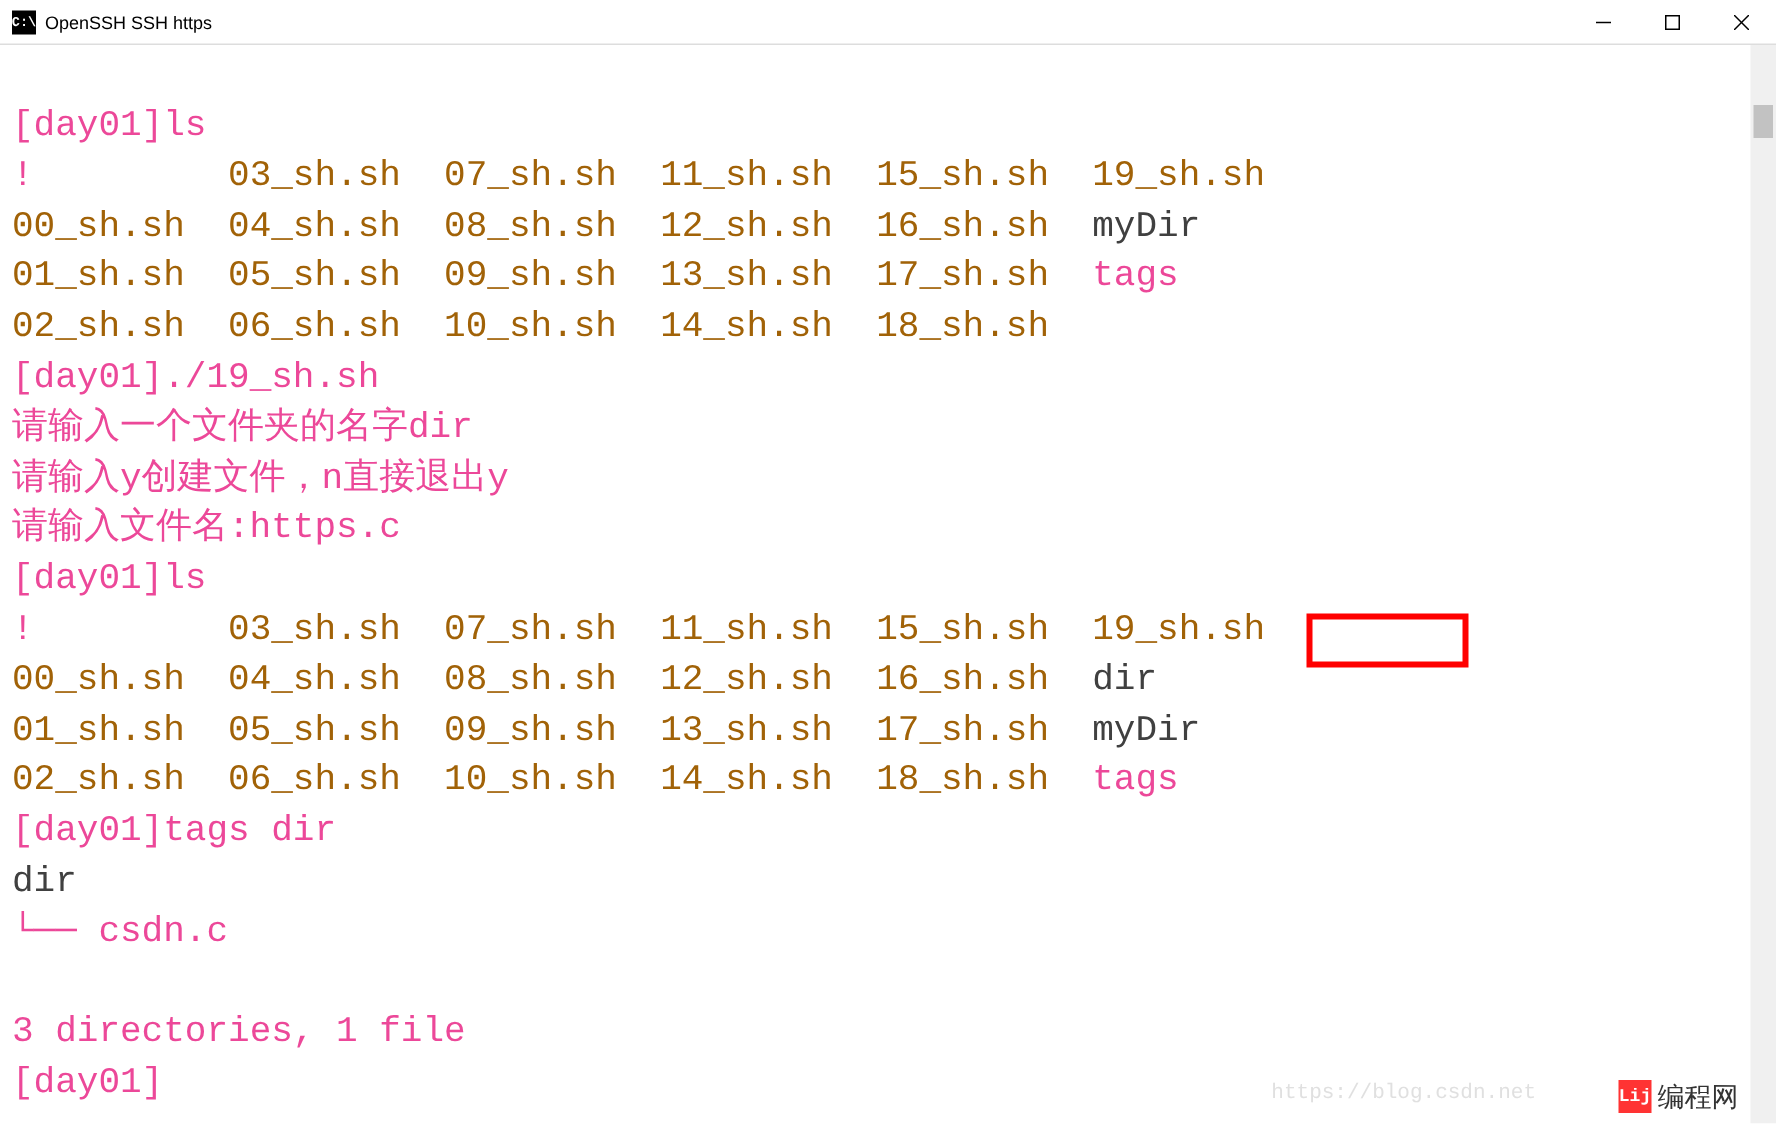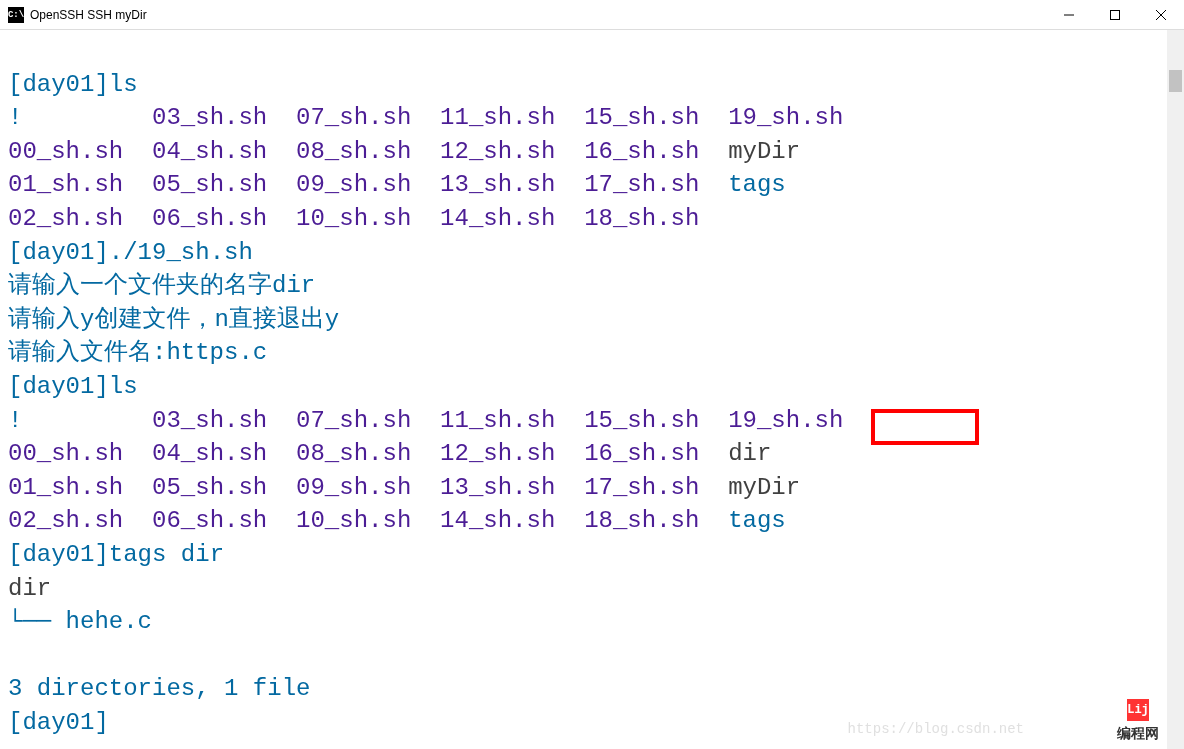--- a/index.html
+++ b/index.html
@@ -53,23 +53,23 @@
 }
 .win-btn svg { stroke: #000; stroke-width: 1; fill: none; }
 .terminal {
   padding: 4px 8px;
   font-size: 24px;
   line-height: 1.4;
   white-space: pre;
   color: #000;
   position: relative;
 }
-.green { color: #4c1d95; margin-top: 17px; }
+.green { color: #a16207; margin-top: 17px; }
 .blue { color: #404040; }
-.black { color: #0369a1; }
+.black { color: #ec4899; }
 .highlight-box {
   position: absolute;
   border: 4px solid #ff0000;
   pointer-events: none;
 }
 .scrollbar {
   position: absolute;
   right: 0;
   top: 30px;
   width: 17px;
@@ -84,53 +84,52 @@
   height: 22px;
   background: #c2c2c2;
 }
 .watermark {
   position: absolute;
   right: 25px;
   bottom: 6px;
   display: flex;
   align-items: center;
   gap: 4px;
-  flex-direction: column;
 }
 .watermark-logo {
   width: 22px;
   height: 22px;
   background: #ff3333;
   color: #fff;
   display: flex;
   align-items: center;
   justify-content: center;
   font-size: 12px;
   font-weight: bold;
 }
 .watermark-text {
   font-family: "Microsoft YaHei", sans-serif;
-  font-size: 14px;
-  font-weight: bold;
+  font-size: 18px;
+  font-weight: normal;
   color: #333;
 }
 .watermark-url {
   position: absolute;
   right: 160px;
   bottom: 12px;
   font-size: 14px;
   color: #e0e0e0;
 }
 </style>
 </head>
 <body>
 
 <div class="titlebar">
   <div class="app-icon">C:\</div>
-  <div class="title-text">OpenSSH SSH myDir</div>
+  <div class="title-text">OpenSSH SSH https</div>
   <div class="win-controls">
     <div class="win-btn">
         <svg width="10" height="10">
           <line x1="0" y1="5" x2="10" y2="5"></line>
         </svg>
       </div>
     <div class="win-btn">
         <svg width="10" height="10">
           <rect x="0.5" y="0.5" width="9" height="9"></rect>
         </svg>
@@ -154,21 +153,21 @@
 <span class="black">请输入一个文件夹的名字dir</span>
 <span class="black">请输入y创建文件，n直接退出y</span>
 <span class="black">请输入文件名:https.c</span>
 <span class="black">[day01]ls</span>
 <span class="black">!</span>         <span class="green">03_sh.sh</span>  <span class="green">07_sh.sh</span>  <span class="green">11_sh.sh</span>  <span class="green">15_sh.sh</span>  <span class="green">19_sh.sh</span>
 <span class="green">00_sh.sh</span>  <span class="green">04_sh.sh</span>  <span class="green">08_sh.sh</span>  <span class="green">12_sh.sh</span>  <span class="green">16_sh.sh</span>  <span class="blue">dir</span>
 <span class="green">01_sh.sh</span>  <span class="green">05_sh.sh</span>  <span class="green">09_sh.sh</span>  <span class="green">13_sh.sh</span>  <span class="green">17_sh.sh</span>  <span class="blue">myDir</span>
 <span class="green">02_sh.sh</span>  <span class="green">06_sh.sh</span>  <span class="green">10_sh.sh</span>  <span class="green">14_sh.sh</span>  <span class="green">18_sh.sh</span>  <span class="black">tags</span>
 <span class="black">[day01]tags dir</span>
 <span class="blue">dir</span>
-<span class="black">└── hehe.c</span>
+<span class="black">└── csdn.c</span>
 
 <span class="black">3 directories, 1 file</span>
 <span class="black">[day01]</span>
 <div class="highlight-box" style="left:871px; top:379px; width:108px; height:36px;"></div>
 </div>
 
 <div class="scrollbar">
   <div class="scroll-thumb"></div>
 </div>
 

